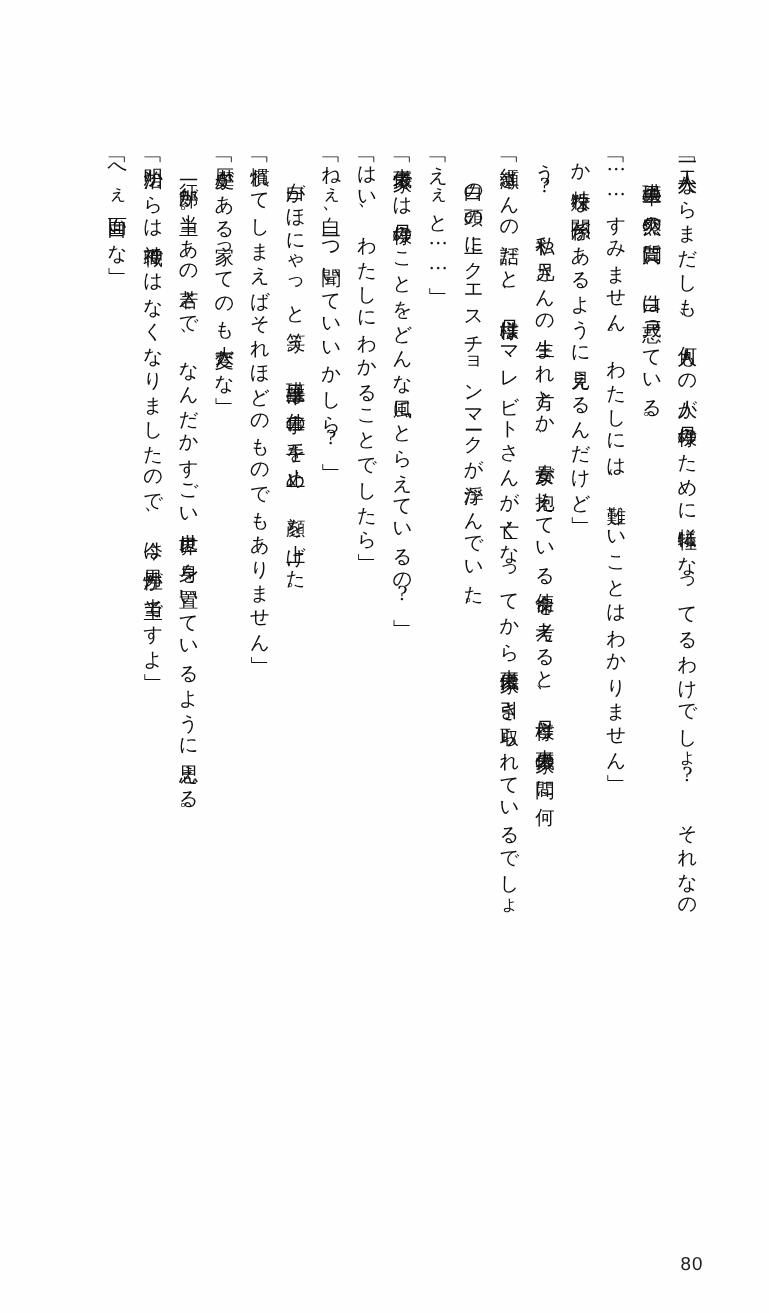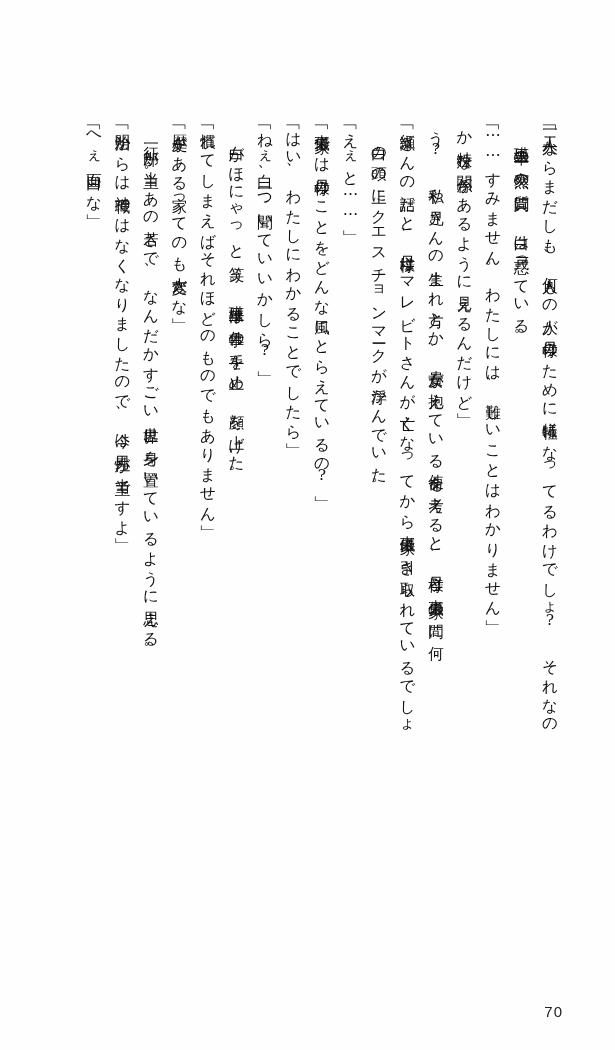--- a/index.html
+++ b/index.html
@@ -83,15 +83,15 @@
     <div class="vline">「えぇと……」</div>
     <div class="vline indent">白の頭の上にクエスチョンマークが浮かんでいた。</div>
     <div class="vline">「紅瀬さんの話だと、母様はマレビトさんが亡くなってから東儀家に引き取られているでしょ</div>
     <div class="vline">う?　私や兄さんの生まれ方とか、貴女が抱えている使命を考えると、母様と東儀家の間に何</div>
     <div class="vline">か特殊な関係があるように見えるんだけど」</div>
     <div class="vline">「……すみません。わたしには、難しいことはわかりません」</div>
     <div class="vline indent">瑛里華の突然の質問に、白は戸惑っている。</div>
     <div class="vline">「一人二人ならまだしも、何人もの人が母様のために犠牲になってるわけでしょ?　それなの</div>
   </div>
 
-  <div id="page-number">70</div>
+  <div id="page-number">80</div>
 
 </div>
 
 </body></html>

